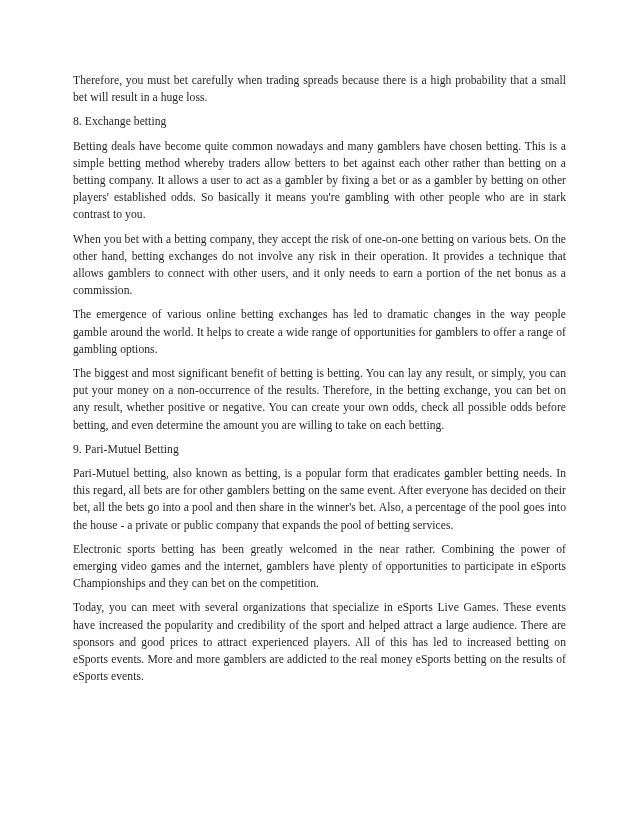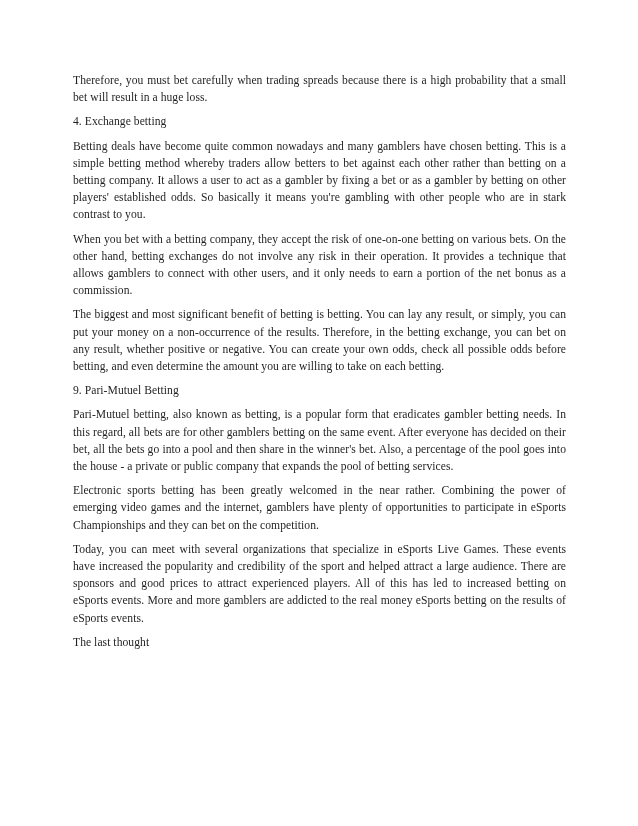--- a/index.html
+++ b/index.html
@@ -30,22 +30,22 @@
   }
   .heading {
     text-align: left;
   }
 </style>
 </head>
 <body>
 
 <div class="page">
   <p class="para">Therefore, you must bet carefully when trading spreads because there is a high probability that a small bet will result in a huge loss.</p>
-  <p class="para heading">4. Exchange betting</p>
+  <p class="para heading">8. Exchange betting</p>
   <p class="para">Betting deals have become quite common nowadays and many gamblers have chosen betting. This is a simple betting method whereby traders allow betters to bet against each other rather than betting on a betting company. It allows a user to act as a gambler by fixing a bet or as a gambler by betting on other players' established odds. So basically it means you're gambling with other people who are in stark contrast to you.</p>
   <p class="para">When you bet with a betting company, they accept the risk of one-on-one betting on various bets. On the other hand, betting exchanges do not involve any risk in their operation. It provides a technique that allows gamblers to connect with other users, and it only needs to earn a portion of the net bonus as a commission.</p>
+  <p class="para">The emergence of various online betting exchanges has led to dramatic changes in the way people gamble around the world. It helps to create a wide range of opportunities for gamblers to offer a range of gambling options.</p>
   <p class="para">The biggest and most significant benefit of betting is betting. You can lay any result, or simply, you can put your money on a non-occurrence of the results. Therefore, in the betting exchange, you can bet on any result, whether positive or negative. You can create your own odds, check all possible odds before betting, and even determine the amount you are willing to take on each betting.</p>
   <p class="para heading">9. Pari-Mutuel Betting</p>
   <p class="para">Pari-Mutuel betting, also known as betting, is a popular form that eradicates gambler betting needs. In this regard, all bets are for other gamblers betting on the same event. After everyone has decided on their bet, all the bets go into a pool and then share in the winner's bet. Also, a percentage of the pool goes into the house - a private or public company that expands the pool of betting services.</p>
   <p class="para">Electronic sports betting has been greatly welcomed in the near rather. Combining the power of emerging video games and the internet, gamblers have plenty of opportunities to participate in eSports Championships and they can bet on the competition.</p>
   <p class="para">Today, you can meet with several organizations that specialize in eSports Live Games. These events have increased the popularity and credibility of the sport and helped attract a large audience. There are sponsors and good prices to attract experienced players. All of this has led to increased betting on eSports events. More and more gamblers are addicted to the real money eSports betting on the results of eSports events.</p>
-  <p class="para">The last thought</p>
 </div>
 
 </body></html>

